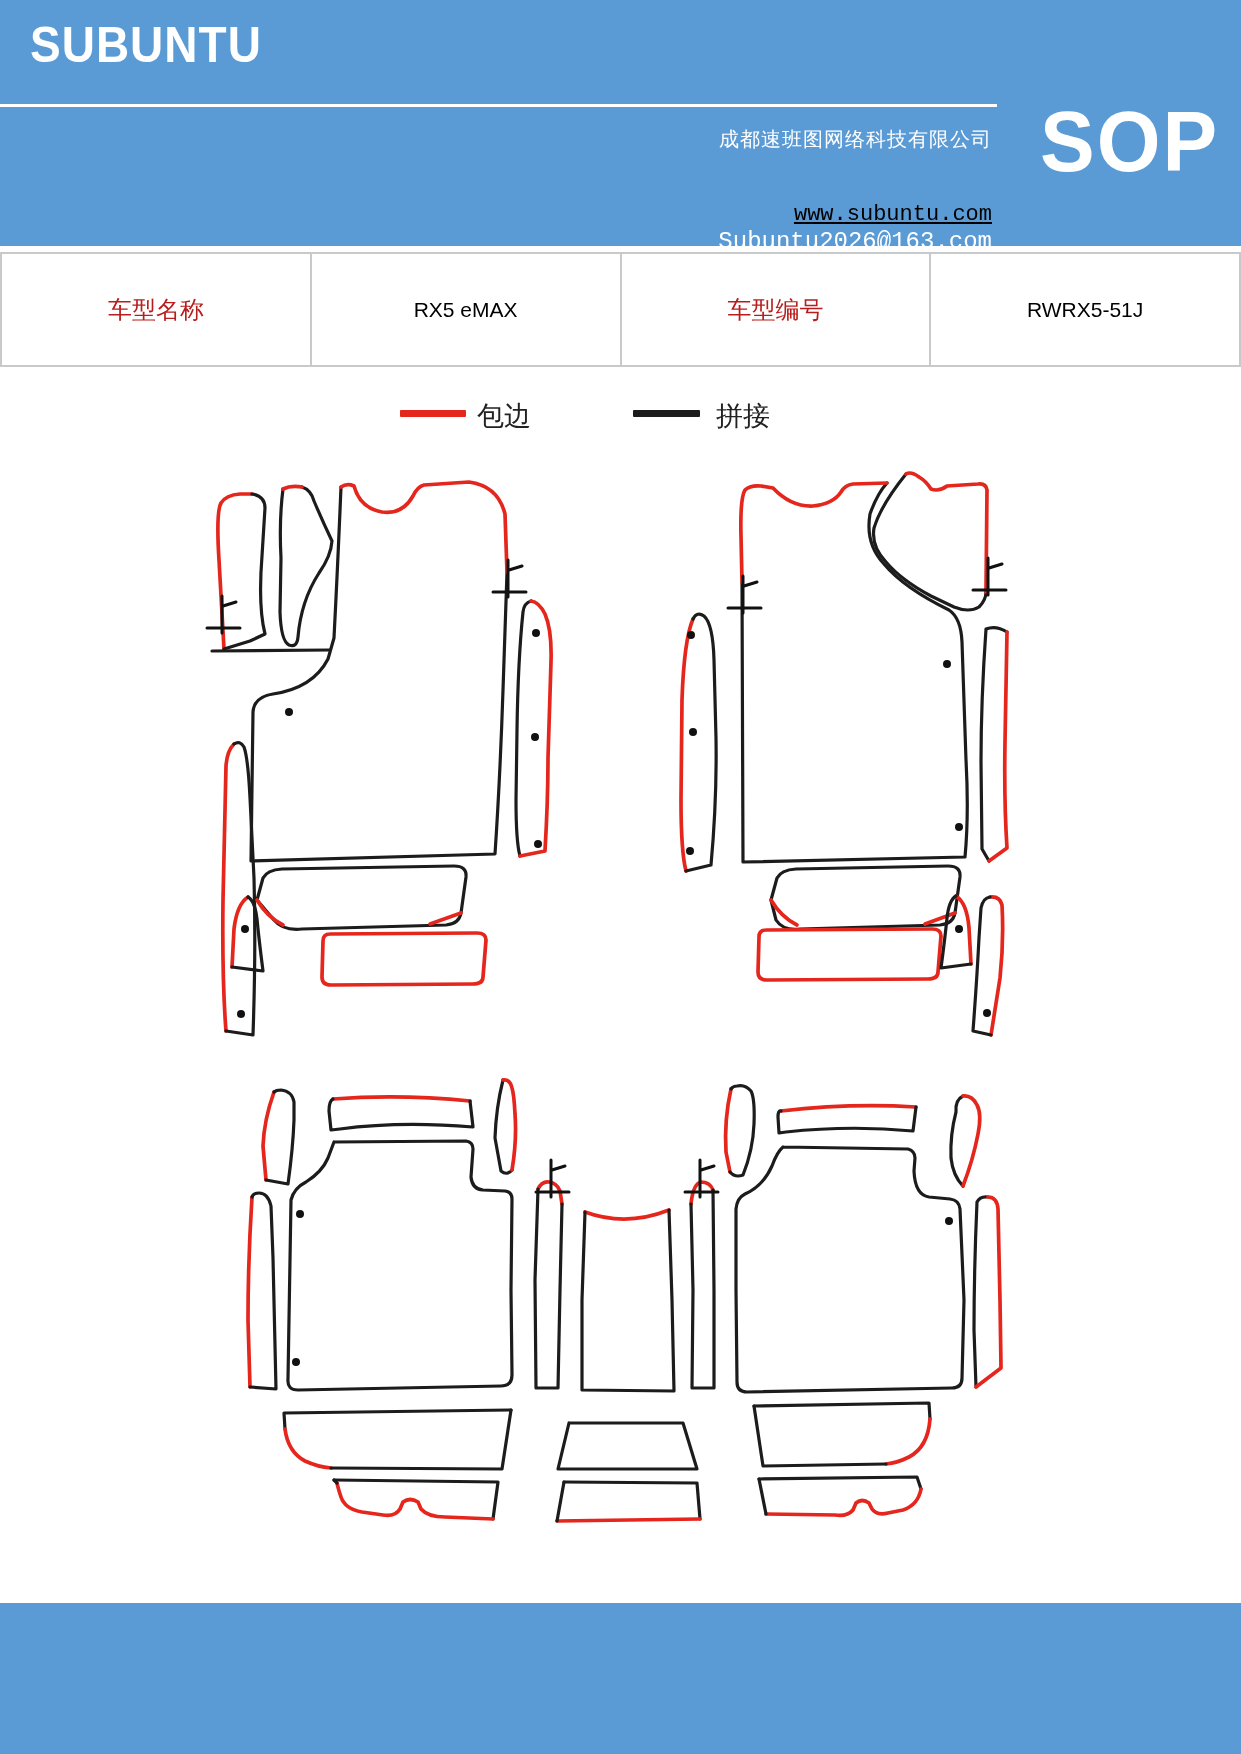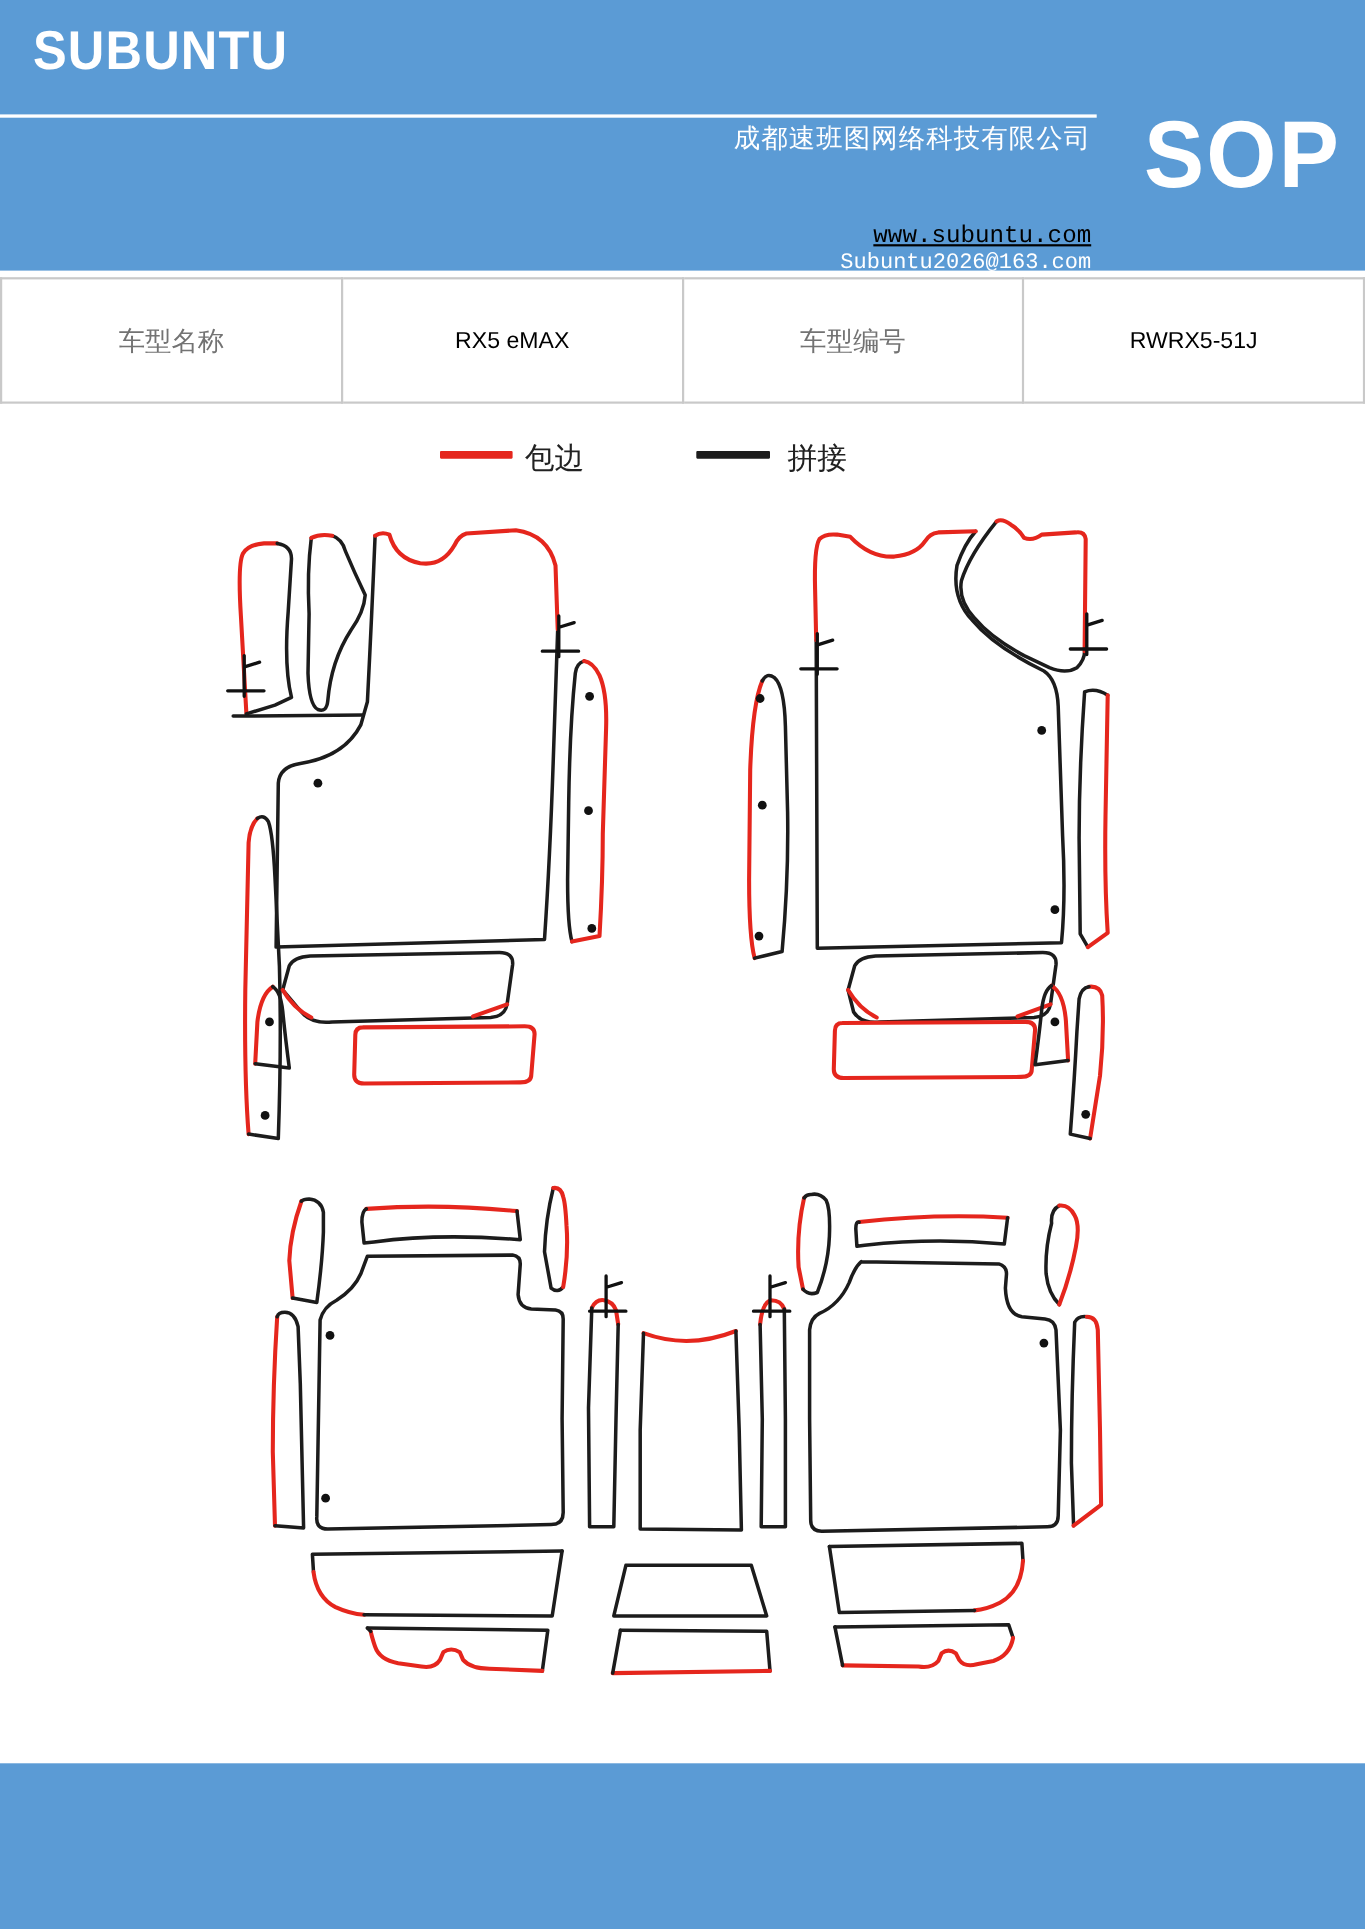--- a/index.html
+++ b/index.html
@@ -5,32 +5,32 @@
   html,body{margin:0;padding:0;background:#888;}
   #page{position:relative;width:1241px;height:1754px;background:#fff;margin:0 auto;
         font-family:"Liberation Sans",sans-serif;overflow:hidden;}
   
   .hdr{position:absolute;left:0;top:0;width:1241px;height:246px;background:#5b9bd5;color:#fff;}
   .brand{position:absolute;left:30px;top:16px;font-size:46px;font-weight:800;letter-spacing:1px;
          transform:scaleY(1.08);transform-origin:left top;font-family:"Liberation Sans",sans-serif;}
   .hdr-line{position:absolute;left:0;top:104px;width:997px;height:3px;background:#fff;}
   .doc-title{position:absolute;left:30px;top:156px;font-size:38px;font-family:"Liberation Serif",serif;
              letter-spacing:2px;}
-  .hdr-company{position:absolute;right:249px;top:110px;font-size:24px;font-family:"Liberation Serif",serif;
+  .hdr-company{position:absolute;right:249px;top:126px;font-size:20px;font-family:"Liberation Serif",serif;
                letter-spacing:1px;}
   .hdr-www{position:absolute;right:249px;top:202px;font-size:22px;font-family:"Liberation Mono",monospace;
            text-decoration:underline;color:#000000;}
-  .hdr-mail{position:absolute;right:249px;top:228px;font-size:20px;font-family:"Liberation Mono",monospace;text-align:right;}
+  .hdr-mail{position:absolute;right:249px;top:228px;font-size:24px;font-family:"Liberation Mono",monospace;text-align:right;}
   .sop{position:absolute;left:1040px;top:92px;width:166px;text-align:center;font-size:82px;font-weight:700;
        letter-spacing:2px;transform:scaleY(1.05);transform-origin:left top;}
   
   .tbl{position:absolute;left:0px;top:252px;width:1241px;height:115px;border-collapse:collapse;
        table-layout:fixed;}
   .tbl td{border:2px solid #c9c9c9;text-align:center;vertical-align:middle;height:55px;}
-  .tbl td.lab{font-family:"Liberation Serif",serif;font-size:24px;color:#737373;}
+  .tbl td.lab{font-family:"Liberation Serif",serif;font-size:24px;color:#b91c1c;}
   .tbl td.val{font-family:"Liberation Sans",sans-serif;font-size:21px;color:#000;border-radius:23px;}
   
   .legend{position:absolute;left:0;top:395px;width:1241px;height:45px;}
   .leg-bar{position:absolute;height:7px;border-radius:1px;}
   .leg-lab{position:absolute;top:3px;font-size:27px;color:#222;font-family:"Liberation Serif",serif;}
   
   svg.draw{position:absolute;left:0;top:0;}
   svg.draw path{fill:none;stroke-linecap:round;stroke-linejoin:round;}
   svg.draw .k{stroke:#1c1c1c;stroke-width:3.2px;}
   svg.draw .r{stroke:#e5261d;stroke-width:3.7px;}

